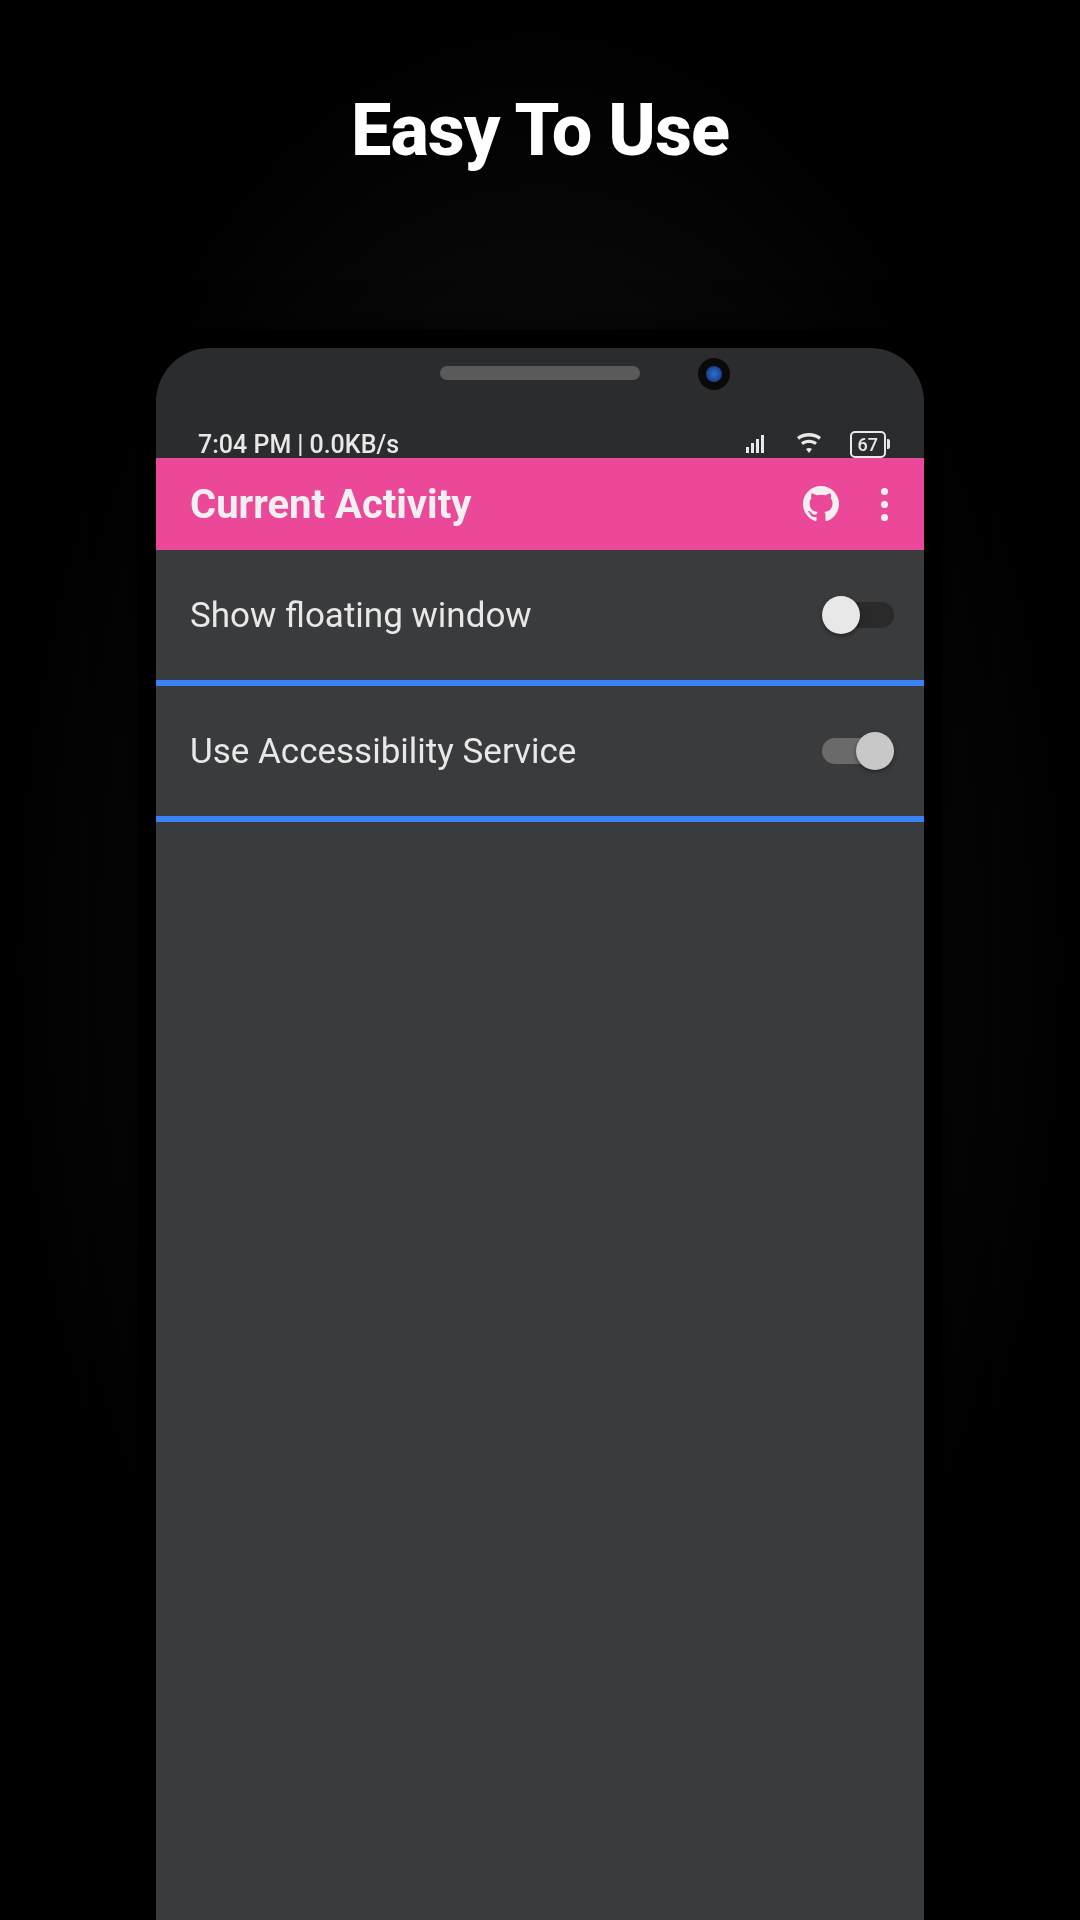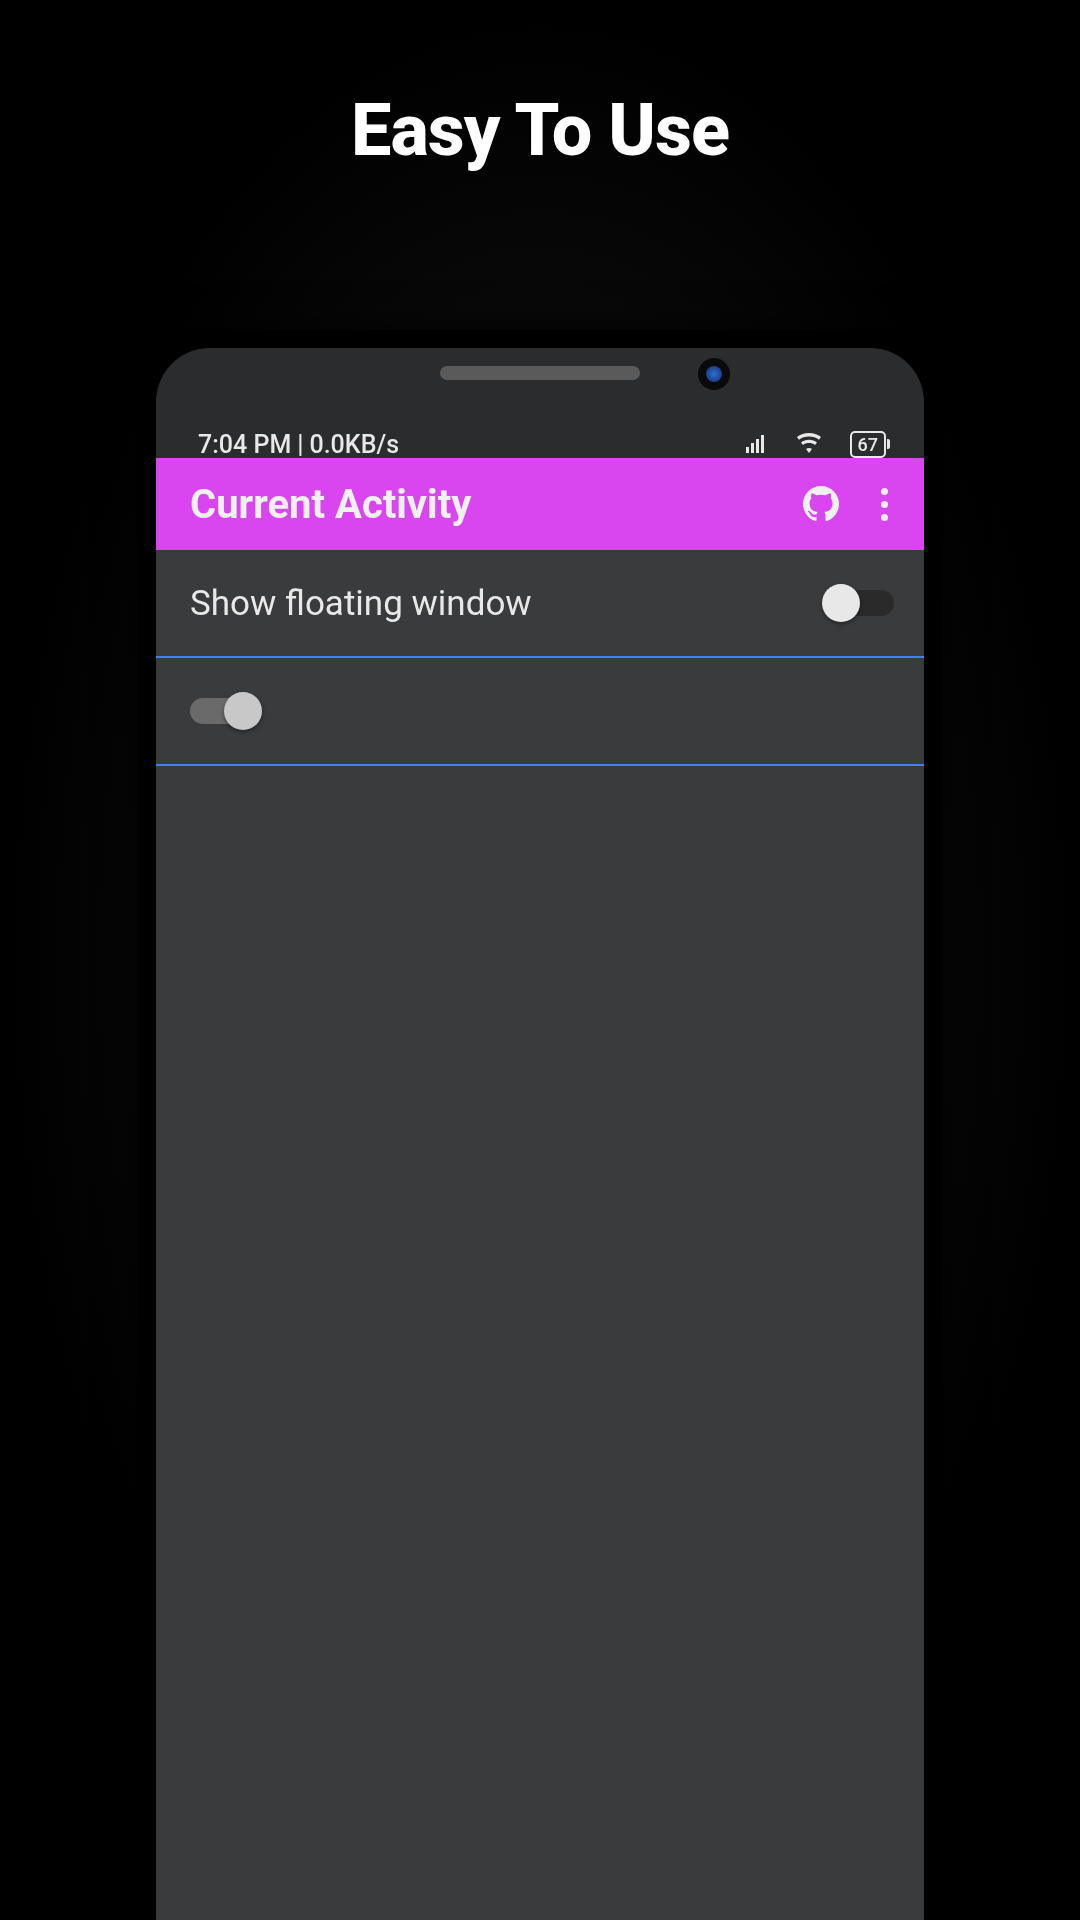--- a/index.html
+++ b/index.html
@@ -118,21 +118,21 @@
 
   .app-bar {
     position: absolute;
     top: 110px;
     left: 0;
     width: 100%;
     height: 92px;
     display: flex;
     align-items: center;
     padding: 0 28px 0 34px;
-    background: #d946ef;
+    background: #ec4899;
   }
   .app-title {
     flex: 1;
     color: #f0f0f0;
     font-size: 40px;
     font-weight: 700;
   }
   .app-bar-actions {
     display: flex;
     align-items: center;
@@ -146,25 +146,25 @@
     position: absolute;
     top: 202px;
     left: 0;
     width: 100%;
     bottom: 0;
     background: #3a3b3d;
   }
 
   .setting-row {
     width: 100%;
-    height: 108px;
+    height: 136px;
     display: flex;
     align-items: center;
     padding: 0 30px 0 34px;
-    border-bottom: 2px solid #3b82f6;
+    border-bottom: 6px solid #3b82f6;
   }
   .setting-label {
     flex: 1;
     color: #e8e8e8;
     font-size: 35px;
     font-weight: 400;
   }
 
   .toggle {
     width: 72px;
@@ -253,20 +253,21 @@
       <div class="setting-row">
         <div class="setting-label">Show floating window</div>
         <div class="toggle off">
           <div class="toggle-track"></div>
           <div class="toggle-knob"></div>
         </div>
       </div>
 
 
       <div class="setting-row">
+        <div class="setting-label">Use Accessibility Service</div>
         <div class="toggle on">
           <div class="toggle-track"></div>
           <div class="toggle-knob"></div>
         </div>
       </div>
 
     </div>
 
   </div>
 </div>

